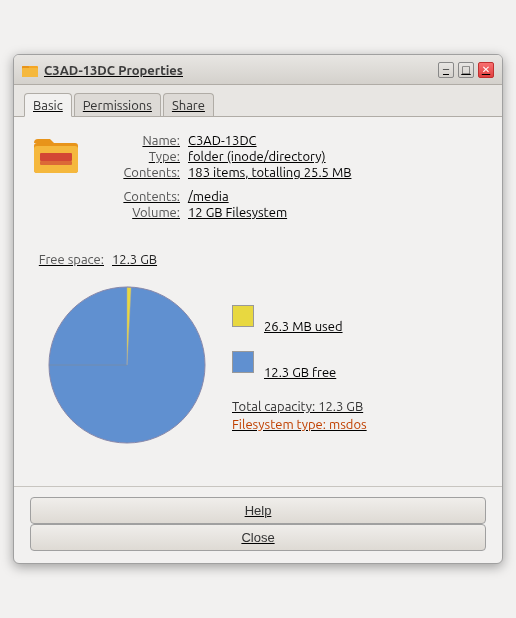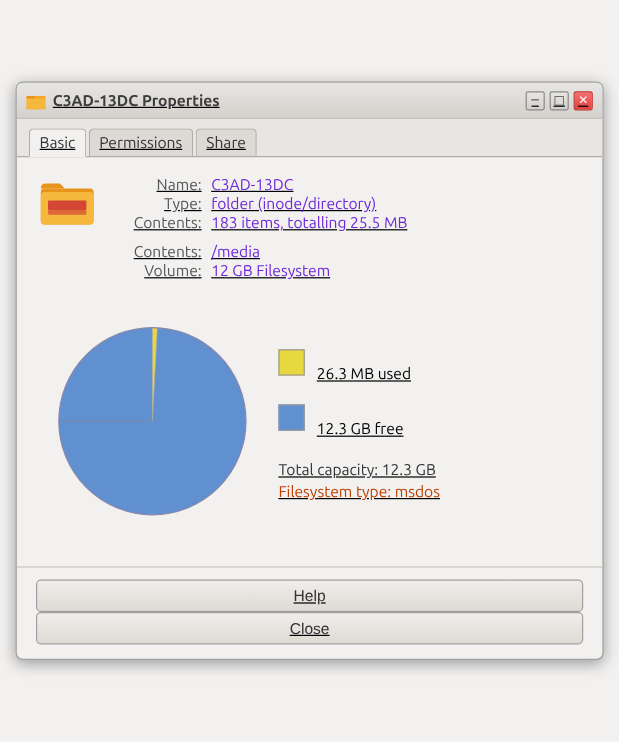--- a/index.html
+++ b/index.html
@@ -98,21 +98,21 @@
       z-index: 1;
       position: relative;
     }
 
     .content {
       padding: 16px 18px;
     }
 
     .file-info {
       display: flex;
-      gap: 16px;
+      gap: 28px;
       align-items: flex-start;
       margin-bottom: 31px;
       justify-content: space-between;
     }
 
     .folder-icon {
       width: 48px;
       height: 48px;
       flex-shrink: 0;
       position: relative;
@@ -134,21 +134,21 @@
 
     .info-label {
       color: #555;
       width: 80px;
       flex-shrink: 0;
       text-align: right;
       padding-right: 8px;
     }
 
     .info-value {
-      color: #6d28d9;
+      color: #000000;
     }
 
     .divider {
       height: 8px;
     }
 
     .freespace-row {
       display: flex;
       margin-bottom: 14px;
     }
@@ -312,20 +312,24 @@
           <span class="info-label">Contents:</span>
           <span class="info-value">/media</span>
         </div>
         <div class="info-row">
           <span class="info-label">Volume:</span>
           <span class="info-value">12 GB Filesystem</span>
         </div>
       </div>
     </div>
 
+    <div class="freespace-row">
+      <span class="freespace-label">Free space:</span>
+      <span class="freespace-value">12.3 GB</span>
+    </div>
 
     <div class="chart-area">
 
       <div class="pie-container">
         <svg viewBox="0 0 170 170" xmlns="http://www.w3.org/2000/svg">
 
           <circle cx="85" cy="85" r="78" fill="#6090d0"></circle>
 
           <path d="M85,85 L85,7 A78,78 0 0,1 89.1,7.15 Z" fill="#e8d840" stroke="#aaa" stroke-width="0.5"></path>
 

